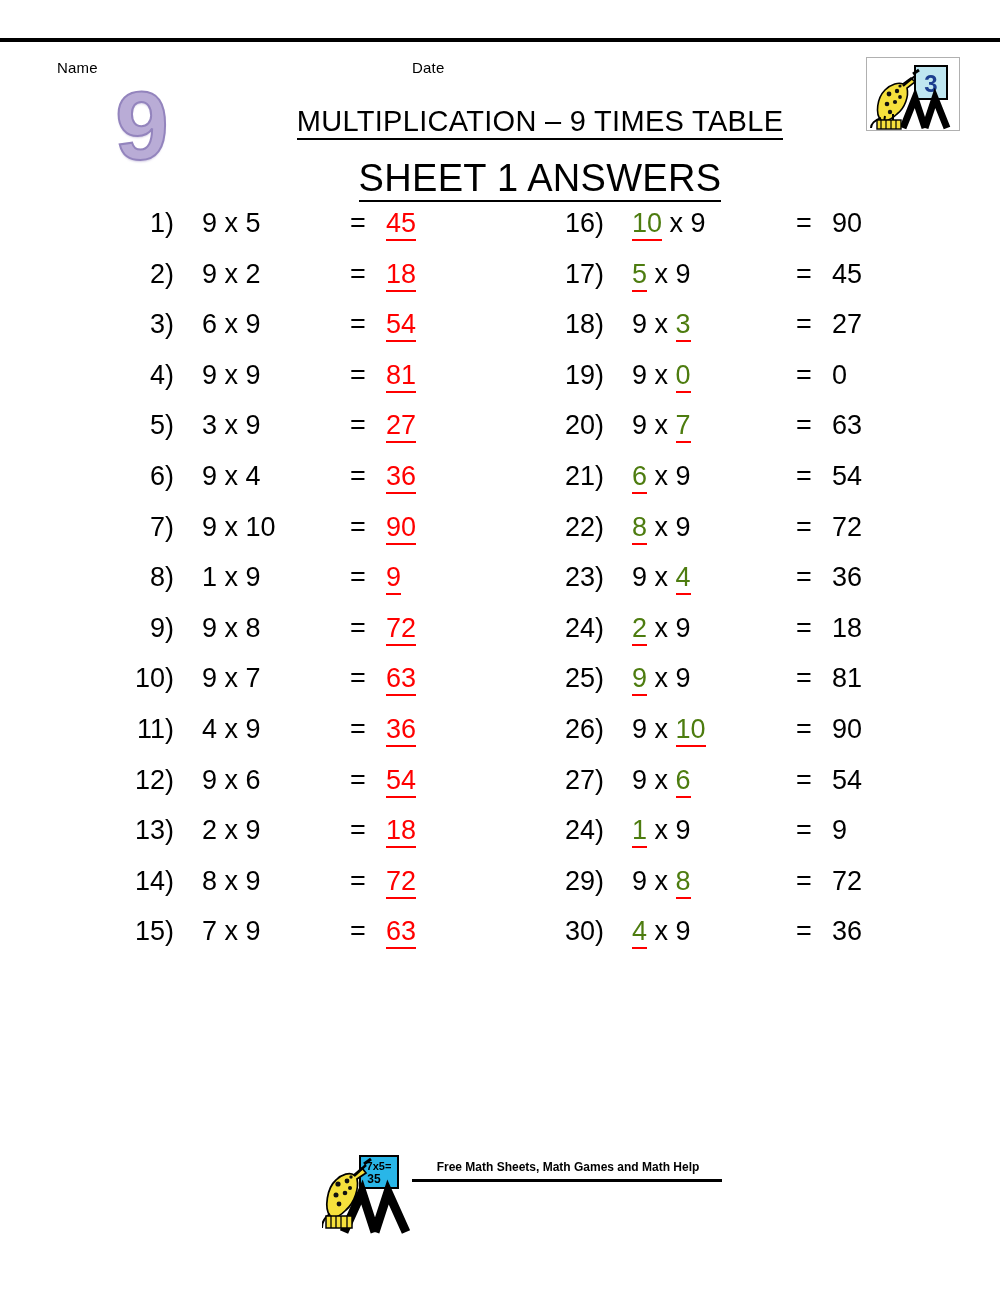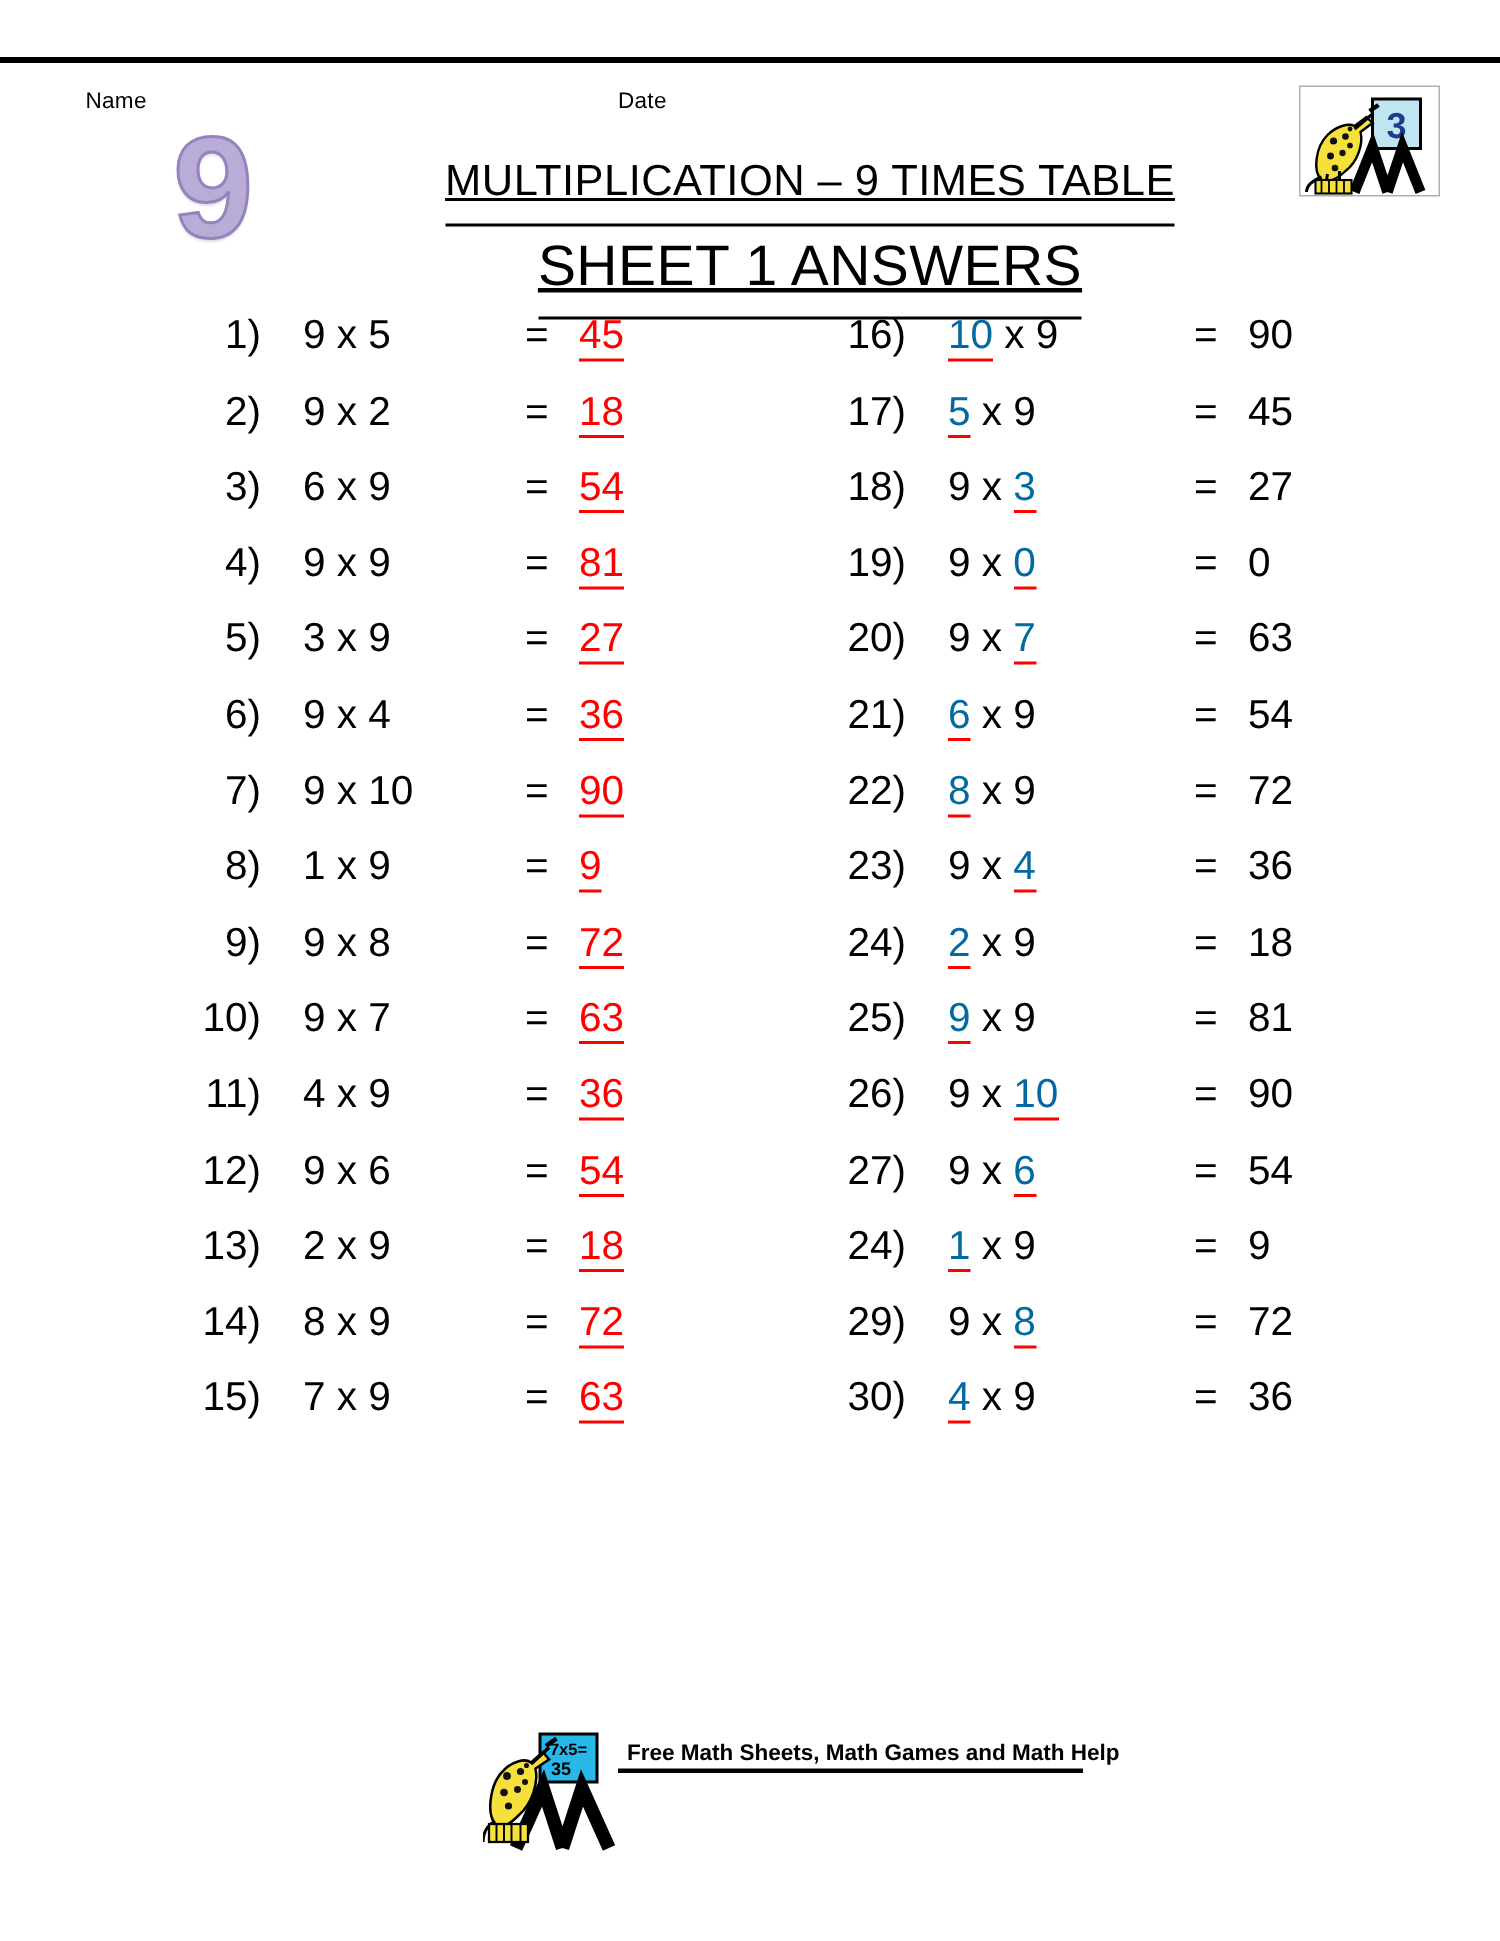--- a/index.html
+++ b/index.html
@@ -89,22 +89,21 @@
     left: 220px;
     top: 157px;
     width: 640px;
     text-align: center;
     font-size: 38px;
     letter-spacing: 0.3px;
     white-space: nowrap;
   }
   .title-main span.u, .title-sub span.u {
     border-bottom: 2px solid #000;
-    padding-bottom: 12px;
-    text-decoration: underline;
+    padding-bottom: 1px;
   }
 
   
   .col {
     position: absolute;
     top: 206px;
   }
   .col-left  { left: 118px; width: 330px; }
   .col-right { left: 548px; width: 330px; }
 
@@ -147,21 +146,21 @@
     white-space: nowrap;
   }
   .col-right .pans { left: 284px; }
 
   .ans-red {
     color: #ff0000;
     border-bottom: 2px solid #ff0000;
     padding-bottom: 1px;
   }
   .op-red {
-    color: #0369a1;
+    color: #4d7c0f;
     border-bottom: 2px solid #ff0000;
     padding-bottom: 1px;
   }
 
   
   .footer {
     position: absolute;
     left: 0;
     top: 1148px;
     width: 820px;
@@ -173,21 +172,21 @@
     top: 0;
     width: 400px;
     height: 86px;
   }
   .footer-tag {
     position: absolute;
     left: 96px;
     top: 12px;
     width: 300px;
     text-align: center;
-    font-size: 15px;
+    font-size: 12px;
     font-weight: bold;
     color: #000;
     white-space: nowrap;
   }
   .footer-rule {
     position: absolute;
     left: 90px;
     top: 31px;
     width: 310px;
     height: 3px;

